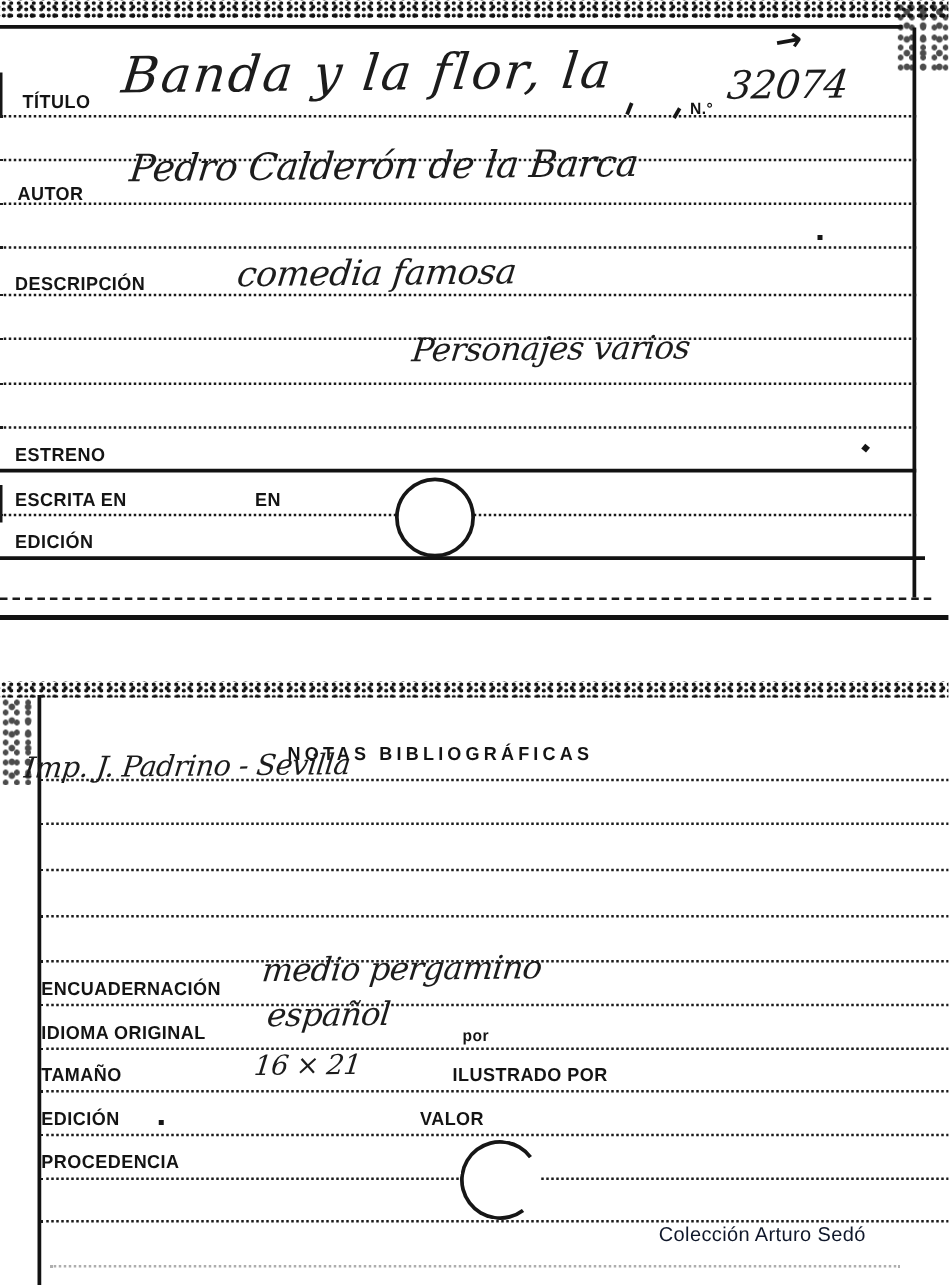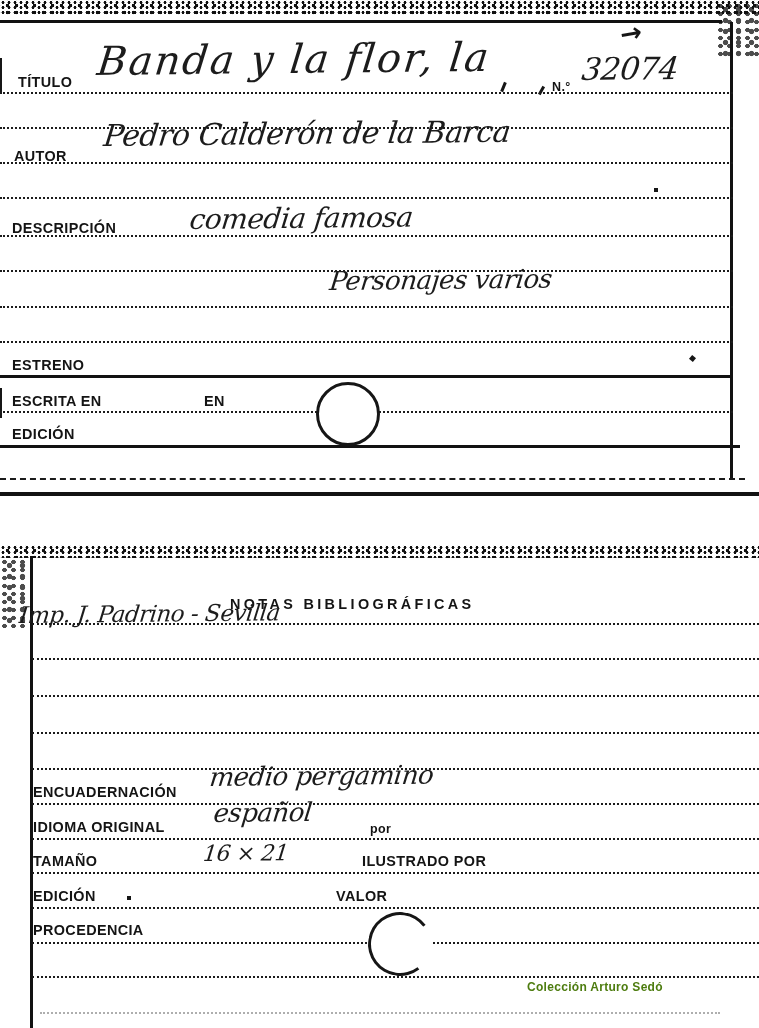--- a/index.html
+++ b/index.html
@@ -35,21 +35,21 @@
     position:absolute;width:58px;height:58px;border-radius:50%;
     background:#ffffff;border:3.5px solid #161616;
   }
   .hole.open-right{border-right-color:transparent;transform:rotate(8deg);}
   .mark{position:absolute;background:#161616;}
   .arrow{
     position:absolute;font-size:26px;font-weight:700;color:#161616;
     transform:rotate(-10deg);font-family:"DejaVu Sans",sans-serif;
   }
   .footer-credit{
-    position:absolute;font-weight:700;font-size:12px;letter-spacing:0.3px;color:#4d7c0f;
+    position:absolute;font-weight:400;font-size:16px;letter-spacing:0.3px;color:#0f172a;
     white-space:nowrap;
   }
   .header-spaced{letter-spacing:3.5px;font-size:15px;}
 </style>
 </head>
 <body>
 
 <div class="page">
 
   <div>

